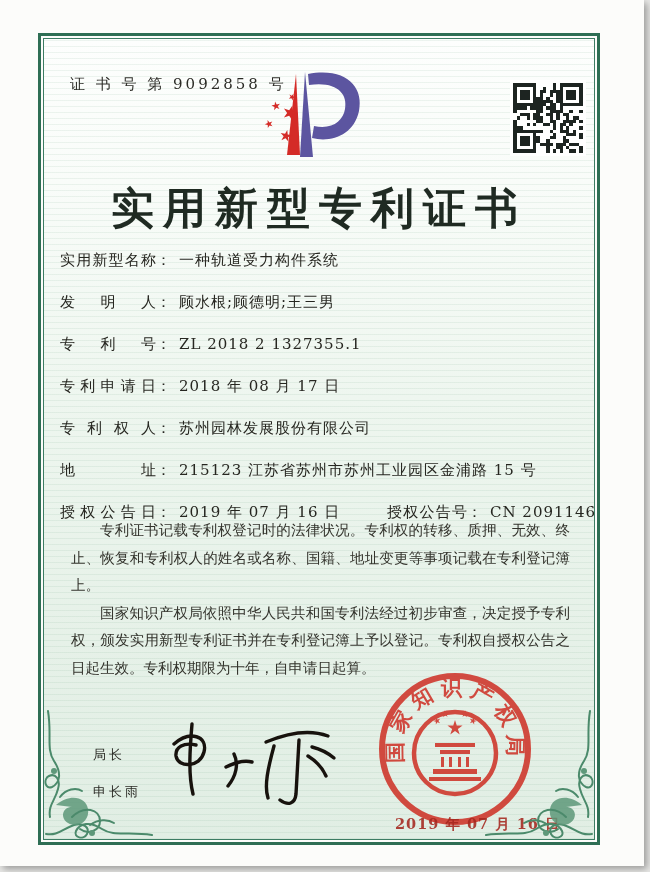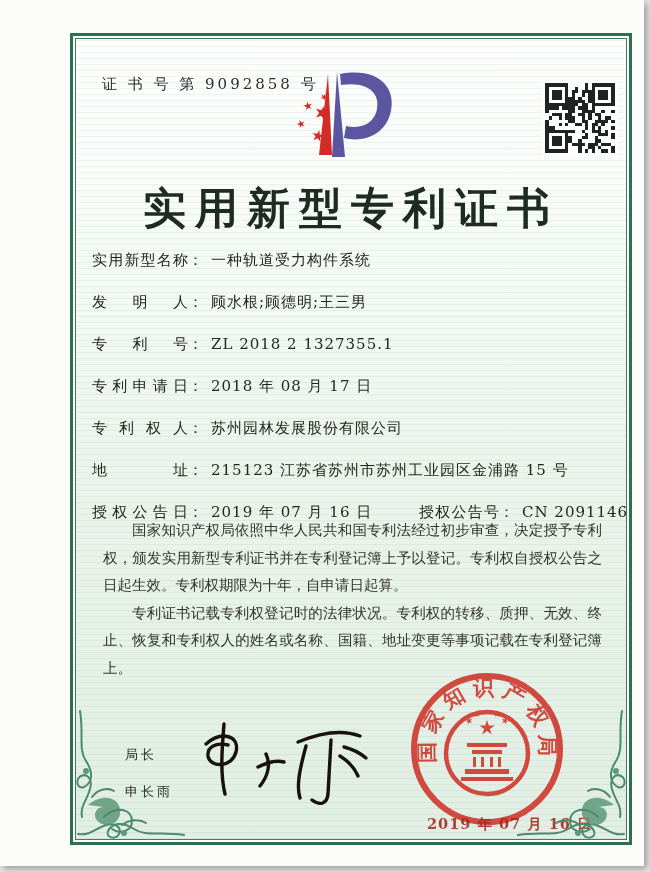--- a/index.html
+++ b/index.html
@@ -10,21 +10,20 @@
     position:relative; overflow:hidden;
   }
   .paper {
     position:absolute; left:0; top:0; width:644px; height:866px;
     background:#fcfcfa;
     box-shadow:3px 3px 7px rgba(60,60,60,.45);
   }
   .frame {
     position:absolute; left:38px; top:33px; width:562px; height:812px;
     border:3px solid #2e6e54;
-    margin-left:32px;
   }
   .frame-inner {
     position:absolute; inset:2px;
     border:1px solid #3c7c63;
     background:
       repeating-linear-gradient(0deg, rgba(95,155,120,.10) 0 1px, rgba(0,0,0,0) 1px 6px),
       linear-gradient(180deg,#fdfefd 0%, #f9fcf9 18%, #eef6ef 45%, #e6f1e8 75%, #e1eee4 100%);
     overflow:hidden;
   }
   .cert-number {
@@ -267,22 +266,22 @@
           <span>
             <span class="flabel">授权公告日</span><span class="fcolon">：</span><span class="fvalue">2019 年 07 月 16 日</span>
           </span>
           <span class="pair2">
             <span class="flabel">授权公告号</span><span class="fcolon">：</span><span class="fvalue">CN 209114689 U</span>
           </span>
         </div>
       </div>
 
       <div class="body-text">
+        <p>专利证书记载专利权登记时的法律状况。专利权的转移、质押、无效、终止、恢复和专利权人的姓名或名称、国籍、地址变更等事项记载在专利登记簿上。</p>
         <p>国家知识产权局依照中华人民共和国专利法经过初步审查，决定授予专利权，颁发实用新型专利证书并在专利登记簿上予以登记。专利权自授权公告之日起生效。专利权期限为十年，自申请日起算。</p>
-        <p>专利证书记载专利权登记时的法律状况。专利权的转移、质押、无效、终止、恢复和专利权人的姓名或名称、国籍、地址变更等事项记载在专利登记簿上。</p>
       </div>
 
       <div class="signer signer-title">局长</div>
       <div class="signer signer-name">申长雨</div>
 
       <svg class="signature" viewBox="0 0 195 100" fill="none" stroke="#17120d" stroke-width="3.4" stroke-linecap="round" stroke-linejoin="round" aria-hidden="true">
         <path d="M30,10 C28,34 26,60 31,80"></path>
         <path d="M12,30 C28,16 46,22 42,38 C38,54 16,54 14,42 C13,33 22,28 34,31"></path>
         <path d="M72,40 C77,50 74,62 66,72"></path>
         <path d="M64,53 C74,48 83,46 90,48"></path>

